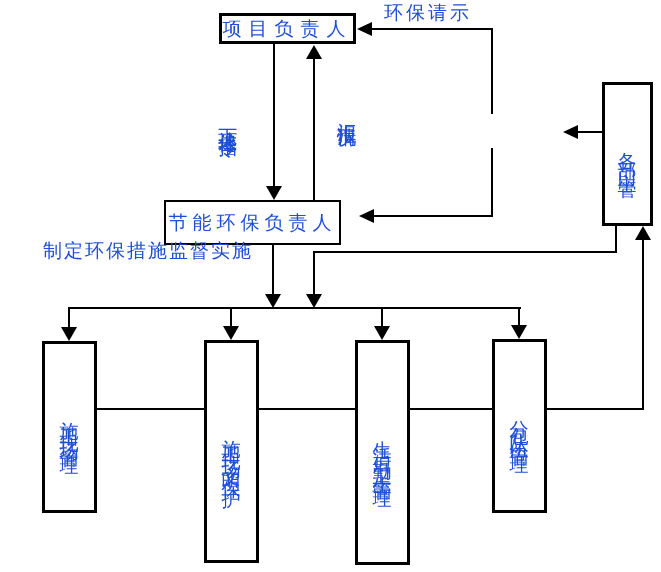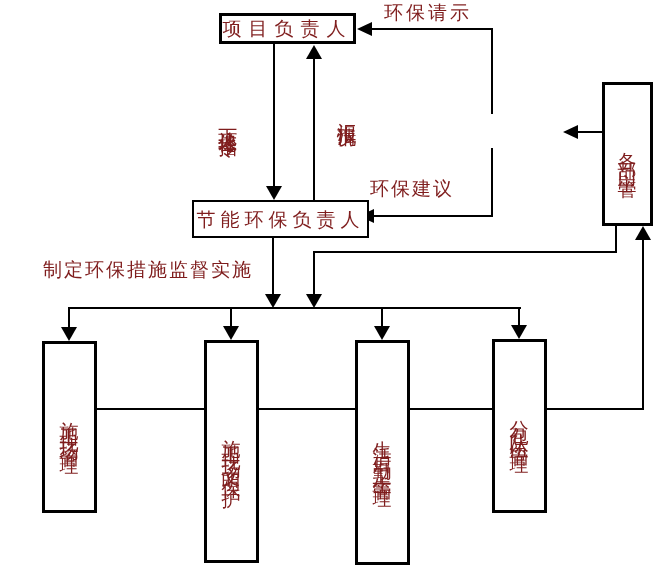--- a/index.html
+++ b/index.html
@@ -1,18 +1,18 @@
 <!DOCTYPE html>
 <html><head>
 <meta charset="utf-8">
 <style>
   html,body{margin:0;padding:0;background:#ffffff;}
   .canvas{
     position:relative;width:661px;height:572px;background:#ffffff;
-    font-family:"Liberation Serif","DejaVu Serif",serif;color:#7f1d1d;
+    font-family:"Liberation Serif","DejaVu Serif",serif;color:#1d4ed8;
     overflow:hidden;
   }
   .box{
     position:absolute;background:#fff;border:3px solid #000;
     display:flex;align-items:center;justify-content:center;
     font-size:19px;line-height:1;box-sizing:border-box;z-index:3;
   }
   .box.thin{border-width:2px;}
   .vtext{writing-mode:vertical-rl;text-orientation:upright;}
   .lbl{position:absolute;font-size:19px;line-height:1.15;z-index:4;white-space:nowrap;text-align:center;}
@@ -74,21 +74,21 @@
 
   <div class="box" style="left:219px;top:13px;width:137px;height:31px;letter-spacing:7px;">
     <span>项目负责人</span>
   </div>
 
 
   <div class="box vtext" style="left:602px;top:82px;width:51px;height:144px;letter-spacing:7px;">
     <span>各部门主管</span>
   </div>
 
-  <div class="box thin" style="left:192px;top:200px;width:177px;height:38px;letter-spacing:5px;">
+  <div class="box thin" style="left:164px;top:200px;width:177px;height:45px;letter-spacing:5px;">
     <span>节能环保负责人</span>
   </div>
 
   <div class="box vtext" style="left:42px;top:341px;width:55px;height:172px;letter-spacing:7px;">
     <span>施工现场管理</span>
   </div>
 
   <div class="box vtext" style="left:204px;top:340px;width:55px;height:223px;letter-spacing:7px;">
     <span>施工现场文明保护</span>
   </div>
@@ -100,17 +100,16 @@
   <div class="box vtext" style="left:492px;top:339px;width:55px;height:174px;letter-spacing:7px;">
     <span>分包队伍管理</span>
   </div>
 
   <div class="lbl" style="left:384px;top:2px;letter-spacing:3px;">环保请示</div>
 
   <div class="lbl vlbl" style="left:217px;top:55px;height:130px;letter-spacing:2px;">下达环保指令</div>
 
   <div class="lbl vlbl" style="left:336px;top:67px;height:90px;letter-spacing:2px;">汇报情况</div>
 
-  <div class="lbl" style="left:370px;top:178px;letter-spacing:2px;">环保建议</div>
 
-  <div class="lbl" style="left:43px;top:259px;letter-spacing:2px;">制定环保措施监督实施</div>
+  <div class="lbl" style="left:43px;top:242px;letter-spacing:2px;font-family:Liberation Mono, monospace;">制定环保措施监督实施</div>
 
 </div>
 
 </body></html>

